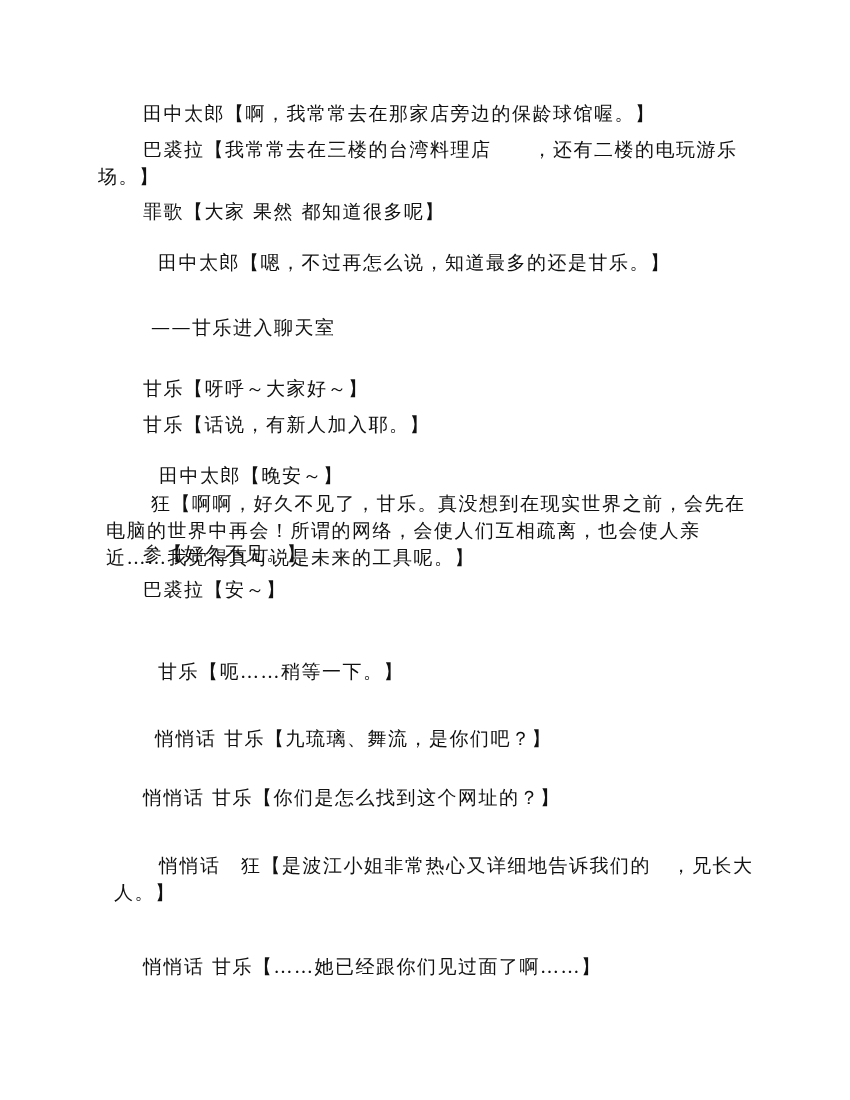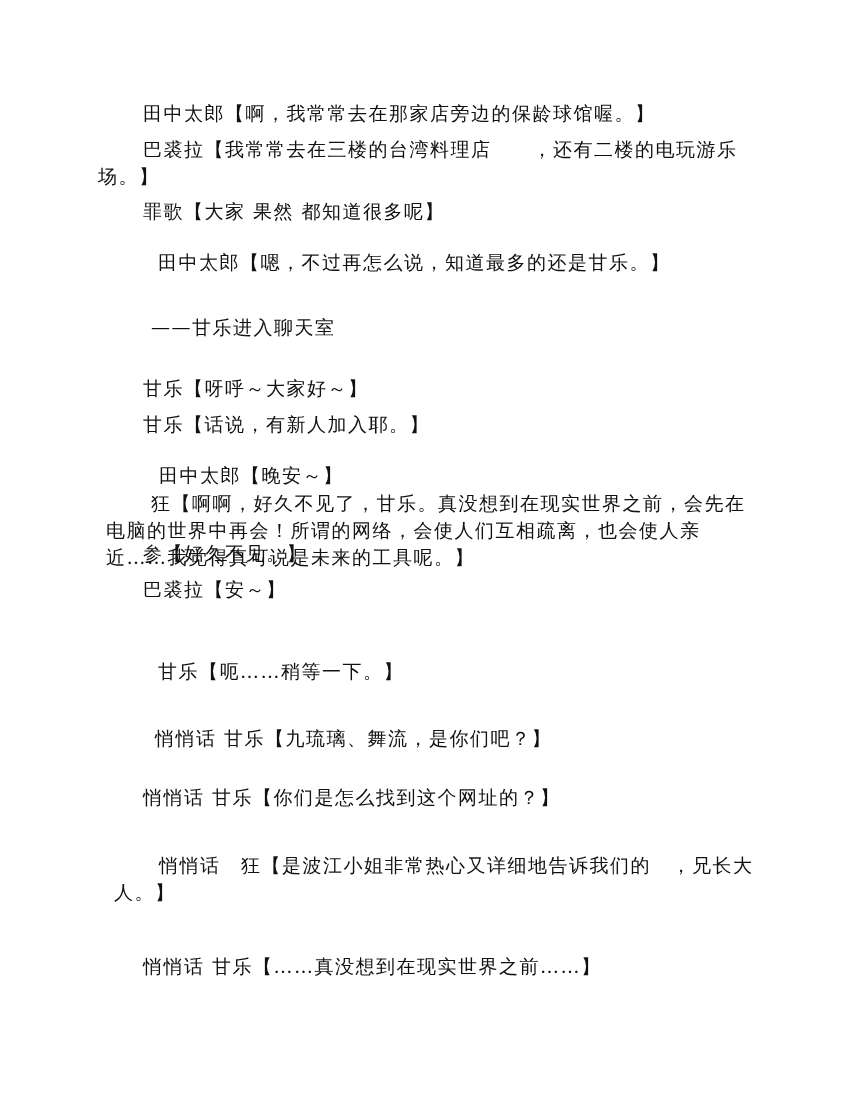--- a/index.html
+++ b/index.html
@@ -45,14 +45,14 @@
   <p class="para" style="top:375px;margin:0">甘乐【呀呼～大家好～】</p>
   <p class="para" style="top:411px;margin:0">甘乐【话说，有新人加入耶。】</p>
   <p class="para" style="top:446px;margin:16px">田中太郎【晚安～】</p>
   <p class="para" style="top:482px;margin:8px">狂【啊啊，好久不见了，甘乐。真没想到在现实世界之前，会先在电脑的世界中再会！所谓的网络，会使人们互相疏离，也会使人亲近……我觉得真可说是未来的工具呢。】</p>
   <p class="para" style="top:540px;margin:0">参【好久不见。】</p>
   <p class="para" style="top:576px;margin:0">巴裘拉【安～】</p>
   <p class="para" style="top:643px;margin:15px">甘乐【呃……稍等一下。】</p>
   <p class="para" style="top:713px;margin:12px">悄悄话 甘乐【九琉璃、舞流，是你们吧？】</p>
   <p class="para" style="top:784px;margin:0">悄悄话 甘乐【你们是怎么找到这个网址的？】</p>
   <p class="para" style="top:836px;margin:16px">悄悄话　狂【是波江小姐非常热心又详细地告诉我们的　，兄长大人。】</p>
-  <p class="para" style="top:953px;margin:0">悄悄话 甘乐【……真没想到在现实世界之前……】</p>
+  <p class="para" style="top:953px;margin:0">悄悄话 甘乐【……她已经跟你们见过面了啊……】</p>
 </div>
 
 </body></html>

